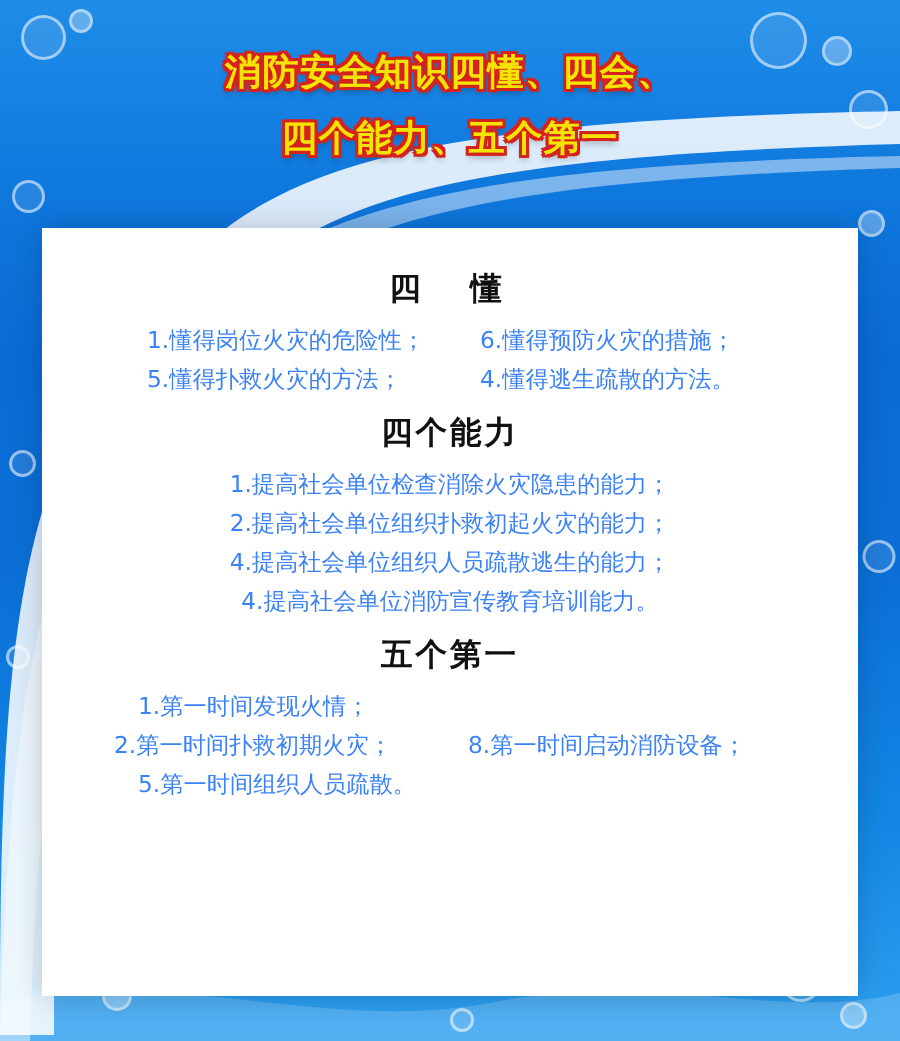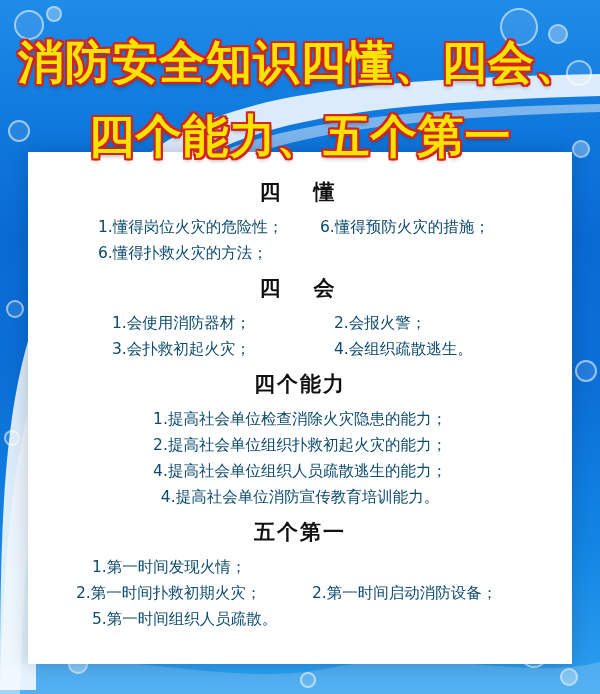--- a/index.html
+++ b/index.html
@@ -38,21 +38,21 @@
     top: 0;
     left: 0;
     width: 600px;
     height: 140px;
     z-index: 5;
   }
   .title-line {
     text-align: center;
     font-family: "DejaVu Serif", "Liberation Serif", serif;
     font-weight: bold;
-    font-size: 46px;
+    font-size: 24px;
     letter-spacing: 1px;
     color: #f5e400;
     text-shadow:
       -2px 0 #d4231e, 2px 0 #d4231e, 0 -2px #d4231e, 0 2px #d4231e,
       -2px -2px #d4231e, 2px -2px #d4231e, -2px 2px #d4231e, 2px 2px #d4231e,
       0 3px 4px rgba(0,0,0,0.35);
   }
   .title-line.l1 { padding-top: 32px; }
   .title-line.l2 { padding-top: 12px; }
 
@@ -75,21 +75,21 @@
   .section { margin-bottom: 8px; }
   .sec-head {
     text-align: center;
     font-family: "DejaVu Serif", "Liberation Serif", serif;
     font-weight: bold;
     font-size: 21px;
     color: #111111;
     letter-spacing: 6px;
     margin: 6px 0 8px 0;
   }
-  .rows { font-size: 15.5px; color: #0c4a6e; }
+  .rows { font-size: 15.5px; color: #3b82f6; }
   .row {
     display: flex;
     justify-content: flex-start;
     align-items: baseline;
     line-height: 1.68;
     font-family: "DejaVu Sans", "Liberation Sans", sans-serif;
   }
   .row.two .cell {
     width: 50%;
     box-sizing: border-box;
@@ -153,38 +153,26 @@
     <div class="sheet-inner">
 
       <div class="section">
         <div class="sec-head">四　懂</div>
         <div class="rows">
           <div class="row two">
             <div class="cell left">1.懂得岗位火灾的危险性；</div>
             <div class="cell right">6.懂得预防火灾的措施；</div>
           </div>
           <div class="row two">
-            <div class="cell left">6.懂得扑救火灾的方法；</div>
+            <div class="cell left">5.懂得扑救火灾的方法；</div>
+            <div class="cell right">4.懂得逃生疏散的方法。</div>
           </div>
         </div>
       </div>
 
-      <div class="section">
-        <div class="sec-head">四　会</div>
-        <div class="rows">
-          <div class="row two">
-            <div class="cell left" style="padding-left:66px;">1.会使用消防器材；</div>
-            <div class="cell right" style="padding-left:34px;">2.会报火警；</div>
-          </div>
-          <div class="row two">
-            <div class="cell left" style="padding-left:66px;">3.会扑救初起火灾；</div>
-            <div class="cell right" style="padding-left:34px;">4.会组织疏散逃生。</div>
-          </div>
-        </div>
-      </div>
 
       <div class="section">
         <div class="sec-head" style="letter-spacing:2px;">四个能力</div>
         <div class="rows">
           <div class="row one">
             <div class="cell">1.提高社会单位检查消除火灾隐患的能力；</div>
           </div>
           <div class="row one">
             <div class="cell">2.提高社会单位组织扑救初起火灾的能力；</div>
           </div>
@@ -198,21 +186,21 @@
       </div>
 
       <div class="section">
         <div class="sec-head" style="letter-spacing:2px;">五个第一</div>
         <div class="rows">
           <div class="row two">
             <div class="cell left" style="padding-left:46px;">1.第一时间发现火情；</div>
           </div>
           <div class="row two">
             <div class="cell left" style="padding-left:30px;">2.第一时间扑救初期火灾；</div>
-            <div class="cell right" style="padding-left:12px;">2.第一时间启动消防设备；</div>
+            <div class="cell right" style="padding-left:12px;">8.第一时间启动消防设备；</div>
           </div>
           <div class="row two">
             <div class="cell left" style="padding-left:46px;">5.第一时间组织人员疏散。</div>
             <div class="cell right"></div>
           </div>
         </div>
       </div>
 
     </div>
   </div>

